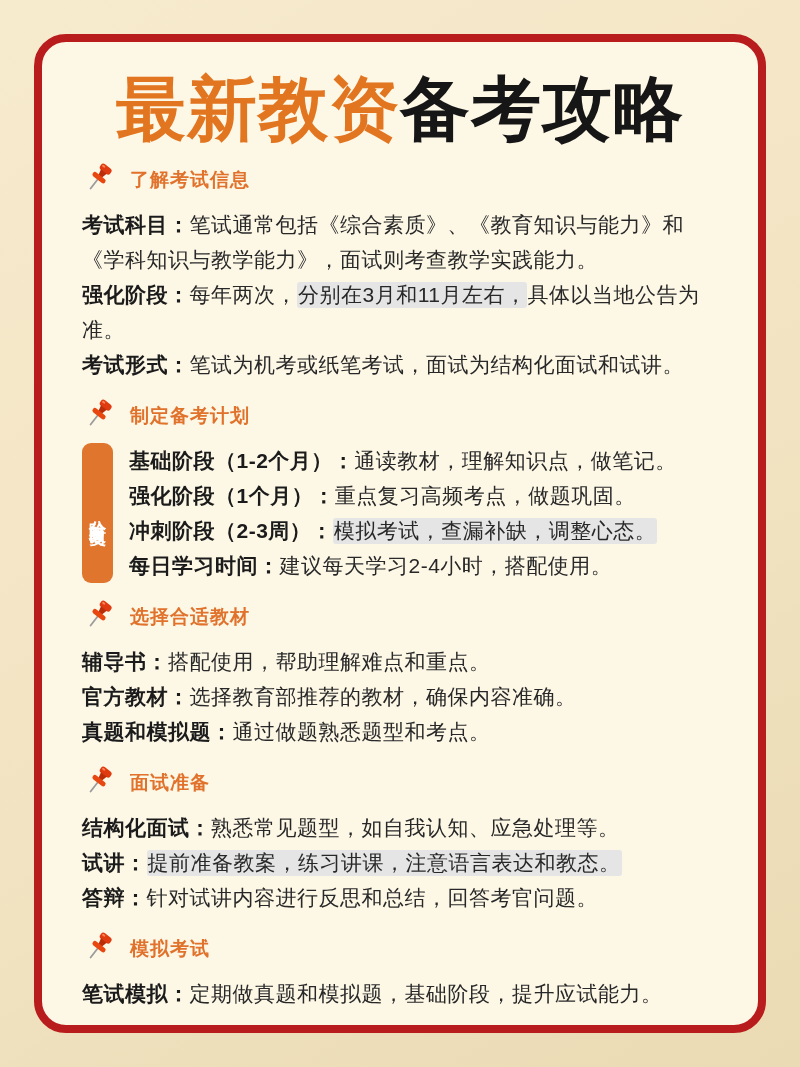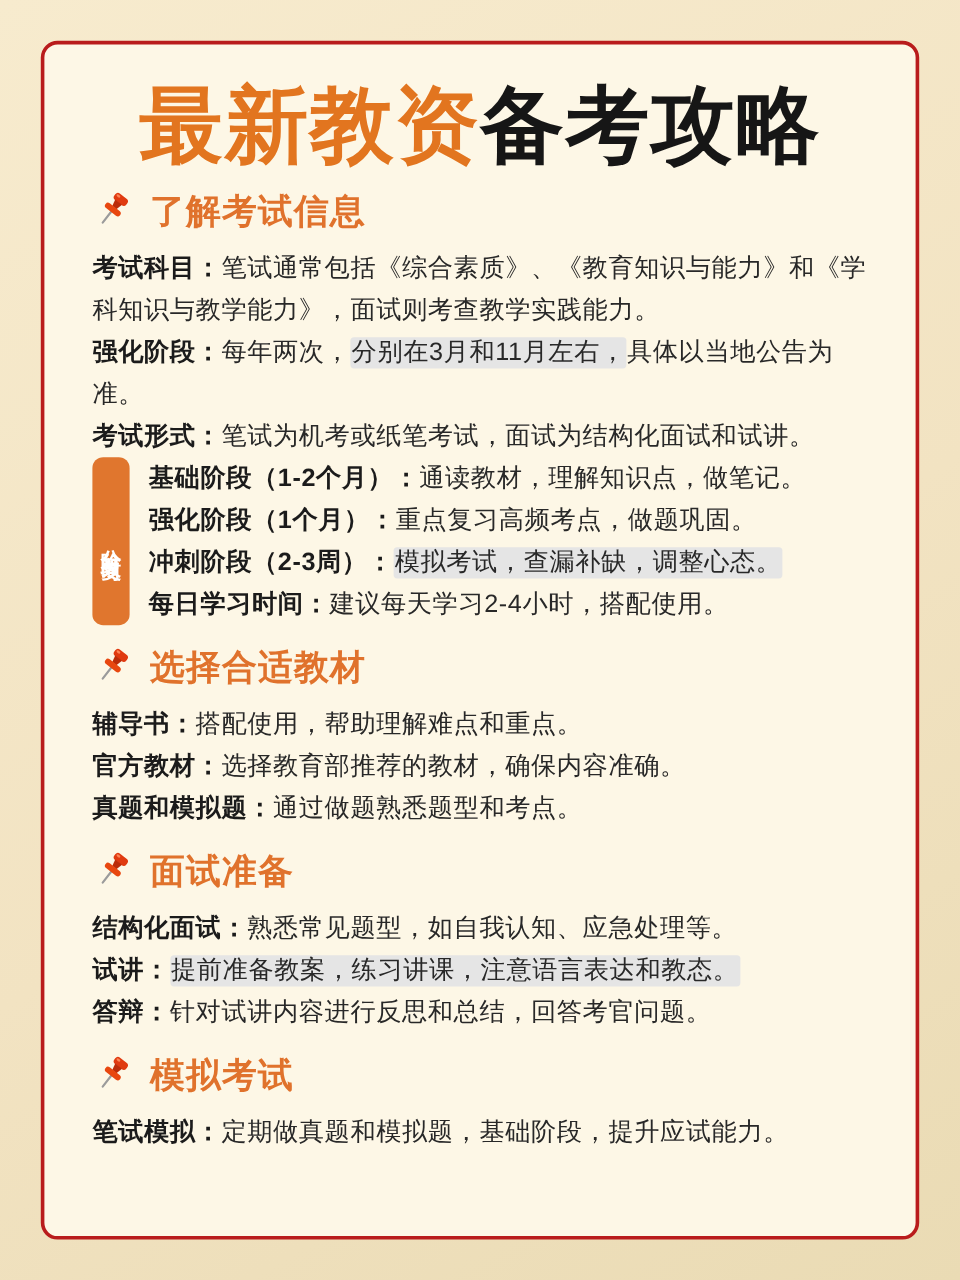--- a/index.html
+++ b/index.html
@@ -5,22 +5,22 @@
   html,body{margin:0;padding:0;}
   body{
     width:800px;height:1067px;
     background:linear-gradient(150deg,#f7ebce 0%,#f2e3c2 55%,#eadbb4 100%);
     font-family:"Liberation Sans","DejaVu Sans",sans-serif;
     position:relative;overflow:hidden;
   }
   .card{
     position:absolute;left:34px;top:34px;right:34px;bottom:34px;
     background:#fdf7e6;
-    border:3px solid #b91c1c;
-    border-radius:14px;
+    border:8px solid #b91c1c;
+    border-radius:32px;
     box-sizing:border-box;
     padding:26px 40px 20px 40px;
     overflow:hidden;
   }
   .title{
     text-align:center;
     font-size:70px;
     font-weight:900;
     letter-spacing:1px;
     line-height:1.06;
@@ -29,21 +29,21 @@
     font-family:"DejaVu Sans","Liberation Sans",sans-serif;
   }
   .title .t-orange{color:#e2751f;}
   .title .t-black{color:#161616;}
   section{margin:0;}
   .sec-head{
     display:flex;align-items:center;gap:12px;
     margin:16px 0 9px 0;
   }
   .sec-head h2{
-    margin:0;font-size:29px;font-weight:800;
+    margin:0;font-size:19px;font-weight:800;
     color:#e0722c;letter-spacing:1px;
   }
   .pin{width:36px;height:36px;flex:0 0 36px;}
   .pin svg{width:36px;height:36px;display:block;}
   .items{flex:1;}
   .item{
     margin:0;font-size:21px;line-height:35px;color:#282828;
     letter-spacing:0.5px;
   }
   .item b{color:#1b1b1b;font-weight:700;}
@@ -88,20 +88,34 @@
         </div>
         <div class="sec-body">
           <div class="items">
             <p class="item"><b>考试科目：</b><span>笔试通常包括《综合素质》、《教育知识与能力》和《学科知识与教学能力》，面试则考查教学实践能力。</span></p>
             <p class="item"><b>强化阶段：</b><span>每年两次，</span><span class="hl">分别在3月和11月左右，</span><span>具体以当地公告为准。</span></p>
             <p class="item"><b>考试形式：</b><span>笔试为机考或纸笔考试，面试为结构化面试和试讲。</span></p>
           </div>
         </div>
       </section>
       <section>
+        <div class="sec-head">
+          <span class="pin">
+            <svg viewBox="0 0 40 40" aria-hidden="true">
+              <g transform="rotate(38 20 16)">
+                <line x1="20" y1="20" x2="20" y2="33" stroke="#9b9b9b" stroke-width="2" stroke-linecap="round"></line>
+                <rect x="13" y="2" width="14" height="7.5" rx="3.2" fill="#e03a10"></rect>
+                <path d="M16 9 L24 9 L22.4 15.5 L17.6 15.5 Z" fill="#bb2c09"></path>
+                <rect x="11.5" y="15" width="17" height="5.5" rx="2.7" fill="#e8470f"></rect>
+                <ellipse cx="16.3" cy="4.6" rx="2" ry="1.2" fill="#ff8d5e" opacity="0.9"></ellipse>
+              </g>
+            </svg>
+          </span>
+          <h2>制定备考计划</h2>
+        </div>
         <div class="sec-body with-tab">
           <div class="side-tab">分阶段复习</div>
           <div class="items">
             <p class="item"><b>基础阶段（1-2个月）：</b><span>通读教材，理解知识点，做笔记。</span></p>
             <p class="item"><b>强化阶段（1个月）：</b><span>重点复习高频考点，做题巩固。</span></p>
             <p class="item"><b>冲刺阶段（2-3周）：</b><span class="hl">模拟考试，查漏补缺，调整心态。</span></p>
             <p class="item"><b>每日学习时间：</b><span>建议每天学习2-4小时，搭配使用。</span></p>
           </div>
         </div>
       </section>

